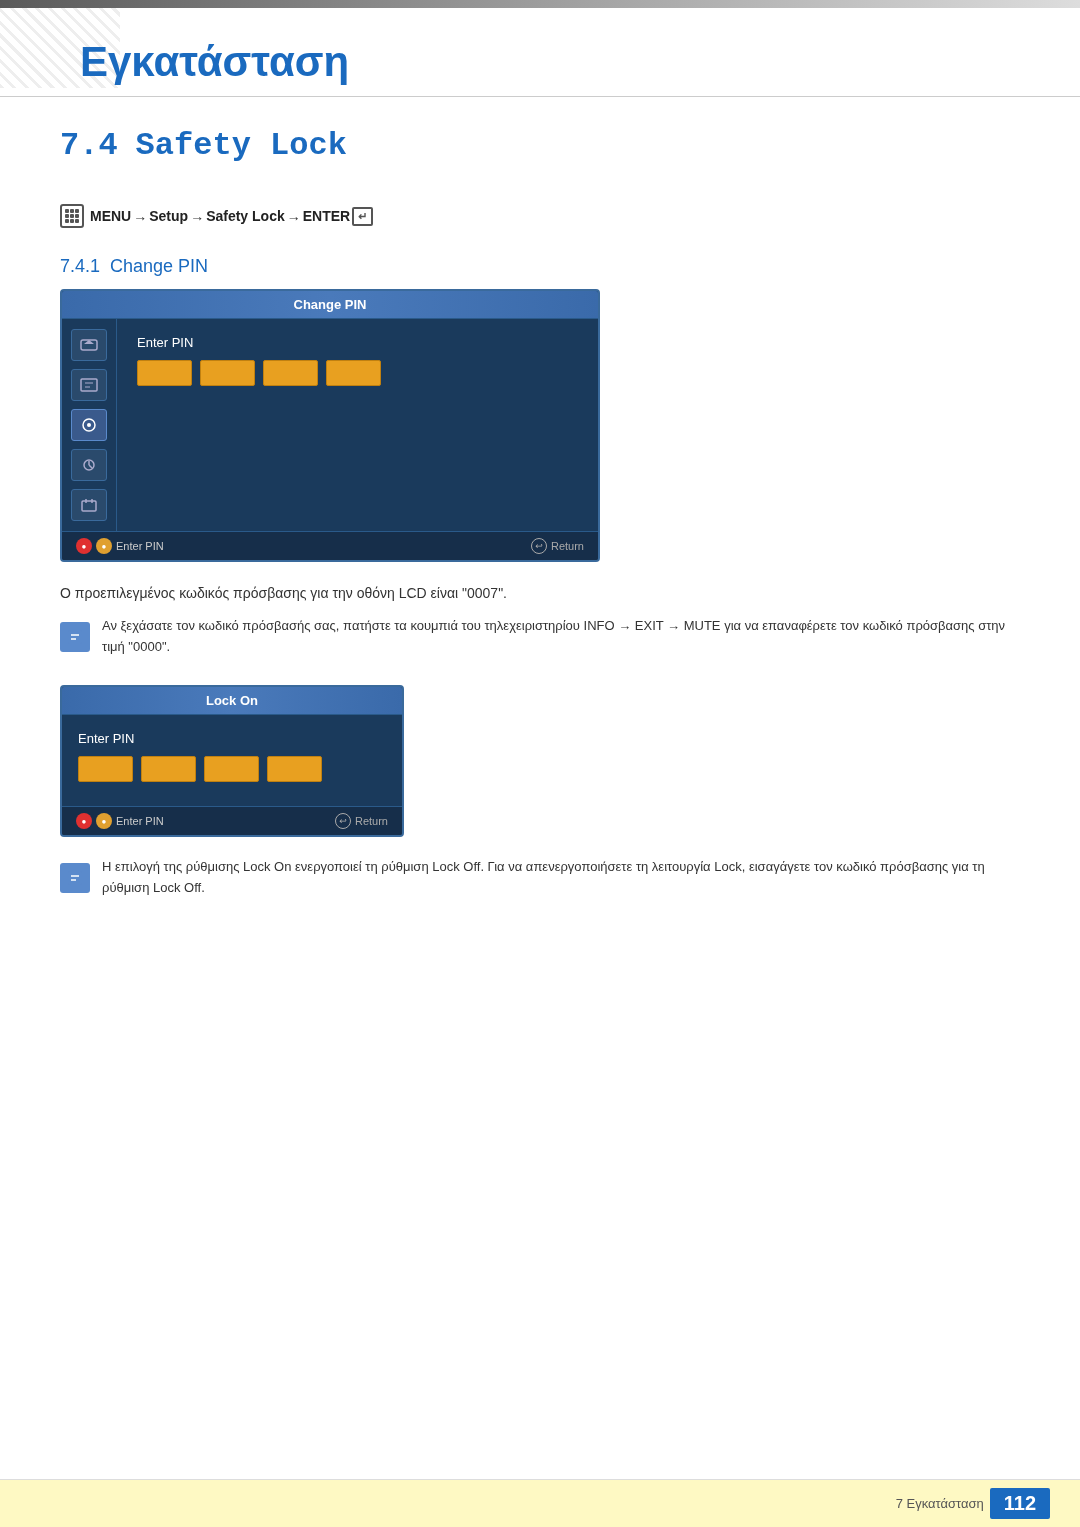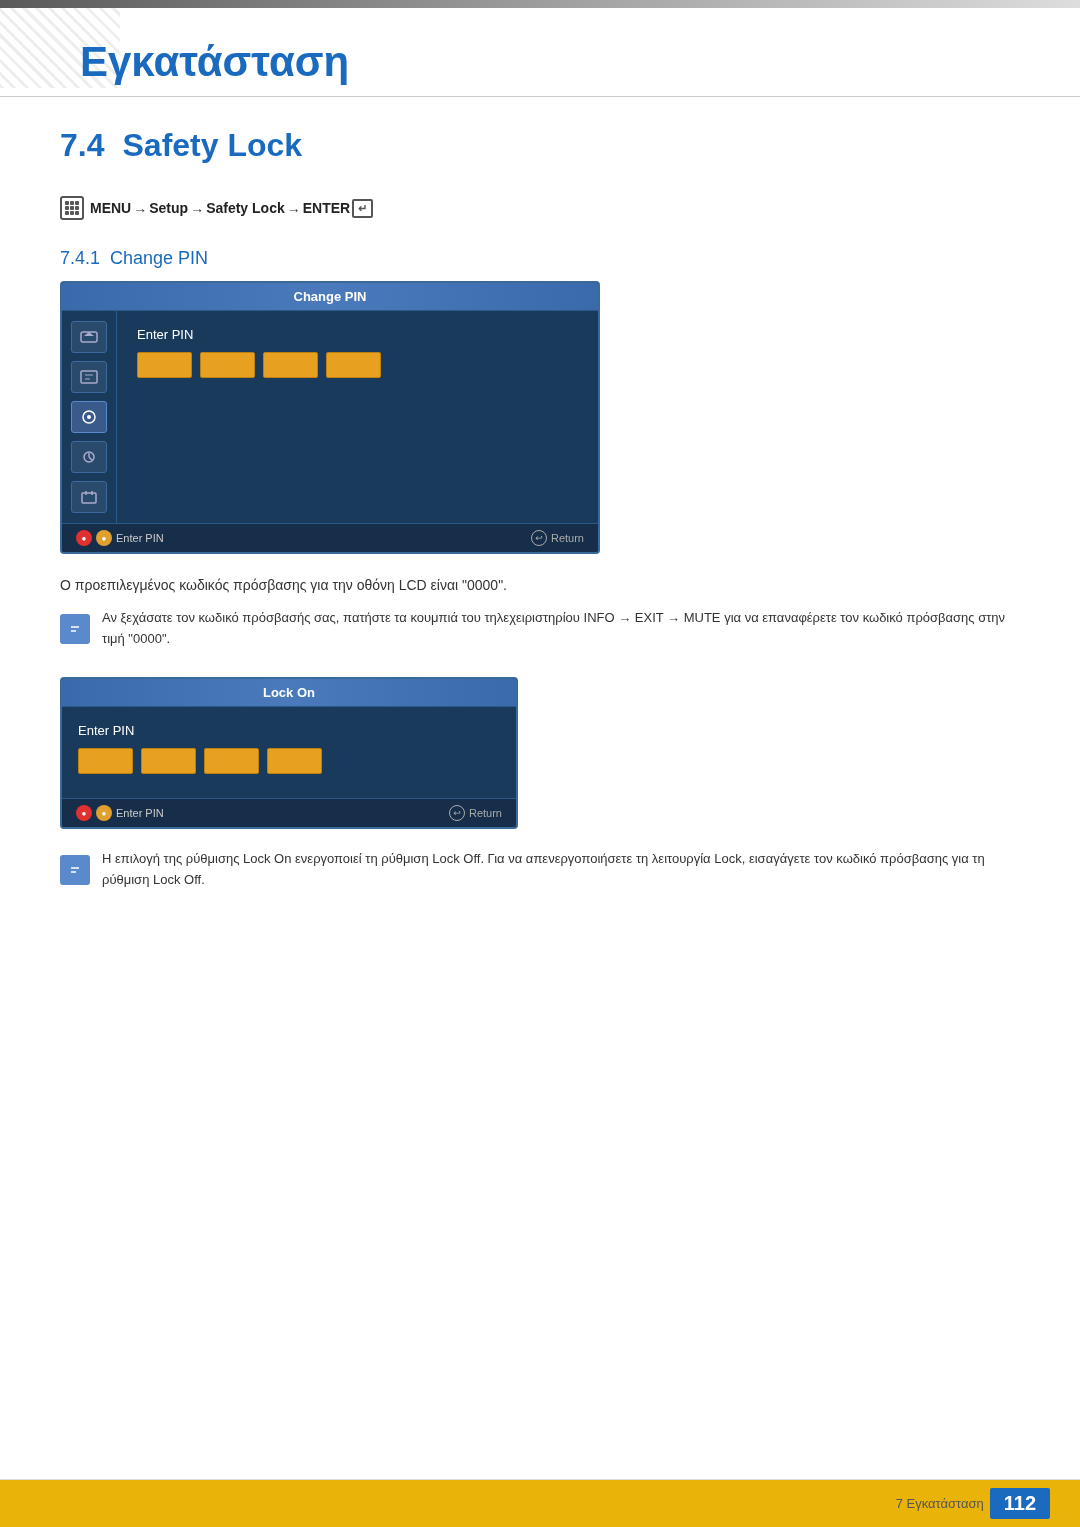--- a/index.html
+++ b/index.html
@@ -51,22 +51,23 @@
     
     .content {
       padding: 30px 60px 60px 60px;
     }
 
     
     .section-heading {
       font-size: 32px;
       font-weight: bold;
       color: #1a6abf;
-      margin-bottom: 4px;
+      margin-bottom: 12px;
       padding-bottom: 6px;
+      font-family: Liberation Mono, monospace;
     }
 
     
     .menu-path {
       display: flex;
       align-items: center;
       gap: 2px;
       margin-bottom: 28px;
       font-size: 14px;
       font-weight: bold;
@@ -118,21 +119,21 @@
     
     .screen-mockup {
       background: #1a3a5c;
       border: 2px solid #3a6a9c;
       border-radius: 4px;
       width: 540px;
       margin-bottom: 18px;
       overflow: hidden;
     }
     .screen-mockup.small {
-      width: 458px;
+      width: 344px;
     }
 
     .screen-title-bar {
       background: linear-gradient(to right, #3a6aaa, #4a7abb, #3a6aaa);
       text-align: center;
       padding: 6px 10px;
       color: #fff;
       font-size: 13px;
       font-weight: bold;
       border-bottom: 1px solid #2a5a8a;
@@ -279,21 +280,21 @@
 
     
     .page-footer {
       position: fixed;
       bottom: 0;
       width: 1080px;
       display: flex;
       align-items: center;
       justify-content: flex-end;
       padding: 8px 30px;
-      background: #eab308;
+      background: #fef9c3;
       border-top: 1px solid #ddd;
       gap: 6px;
     }
     .footer-chapter {
       font-size: 13px;
       color: #555;
     }
     .footer-page {
       background: #1a6abf;
       color: #fff;
@@ -410,21 +411,21 @@
         <span>Enter PIN</span>
       </div>
       <div class="btn-circle-return">
         <span class="return-circle">↩</span>
         <span>Return</span>
       </div>
     </div>
   </div>
 
 
-  <p class="body-text mb10">Ο προεπιλεγμένος κωδικός πρόσβασης για την οθόνη LCD είναι "0000".</p>
+  <p class="body-text mb10">Ο προεπιλεγμένος κωδικός πρόσβασης για την οθόνη LCD είναι "0007".</p>
 
   <div class="note-box mb28">
     <div class="note-icon">
       <svg width="18" height="18" viewBox="0 0 18 18">
         <rect x="2" y="2" width="14" height="14" rx="2" fill="#5a8acc"></rect>
         <line x1="5" y1="7" x2="13" y2="7" stroke="#fff" stroke-width="1.5"></line>
         <line x1="5" y1="11" x2="10" y2="11" stroke="#fff" stroke-width="1.5"></line>
       </svg>
     </div>
     <div class="note-text">

